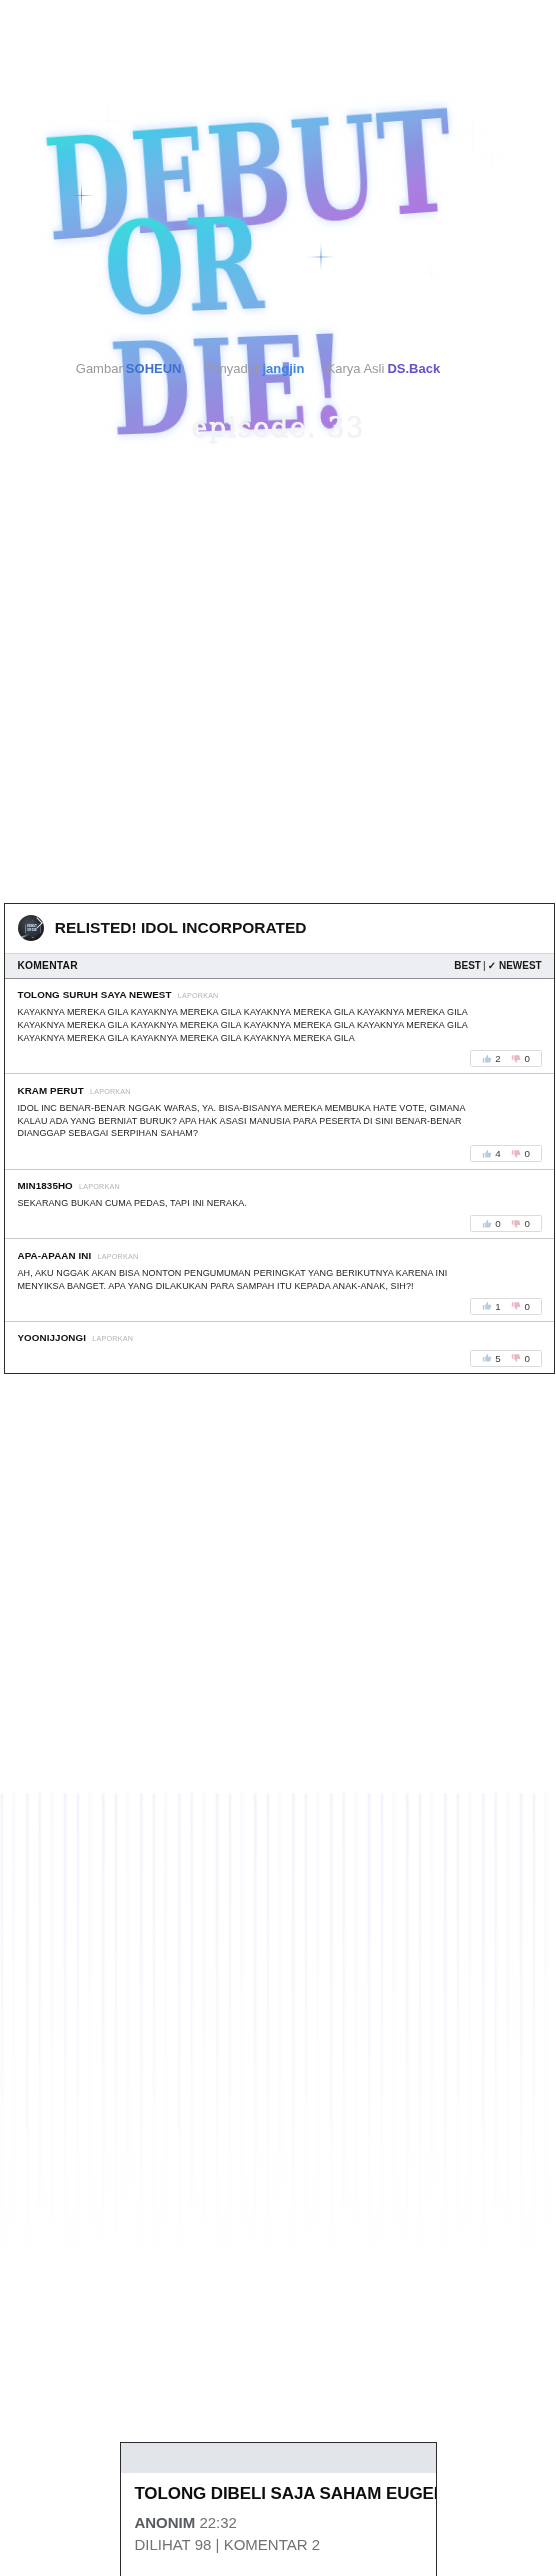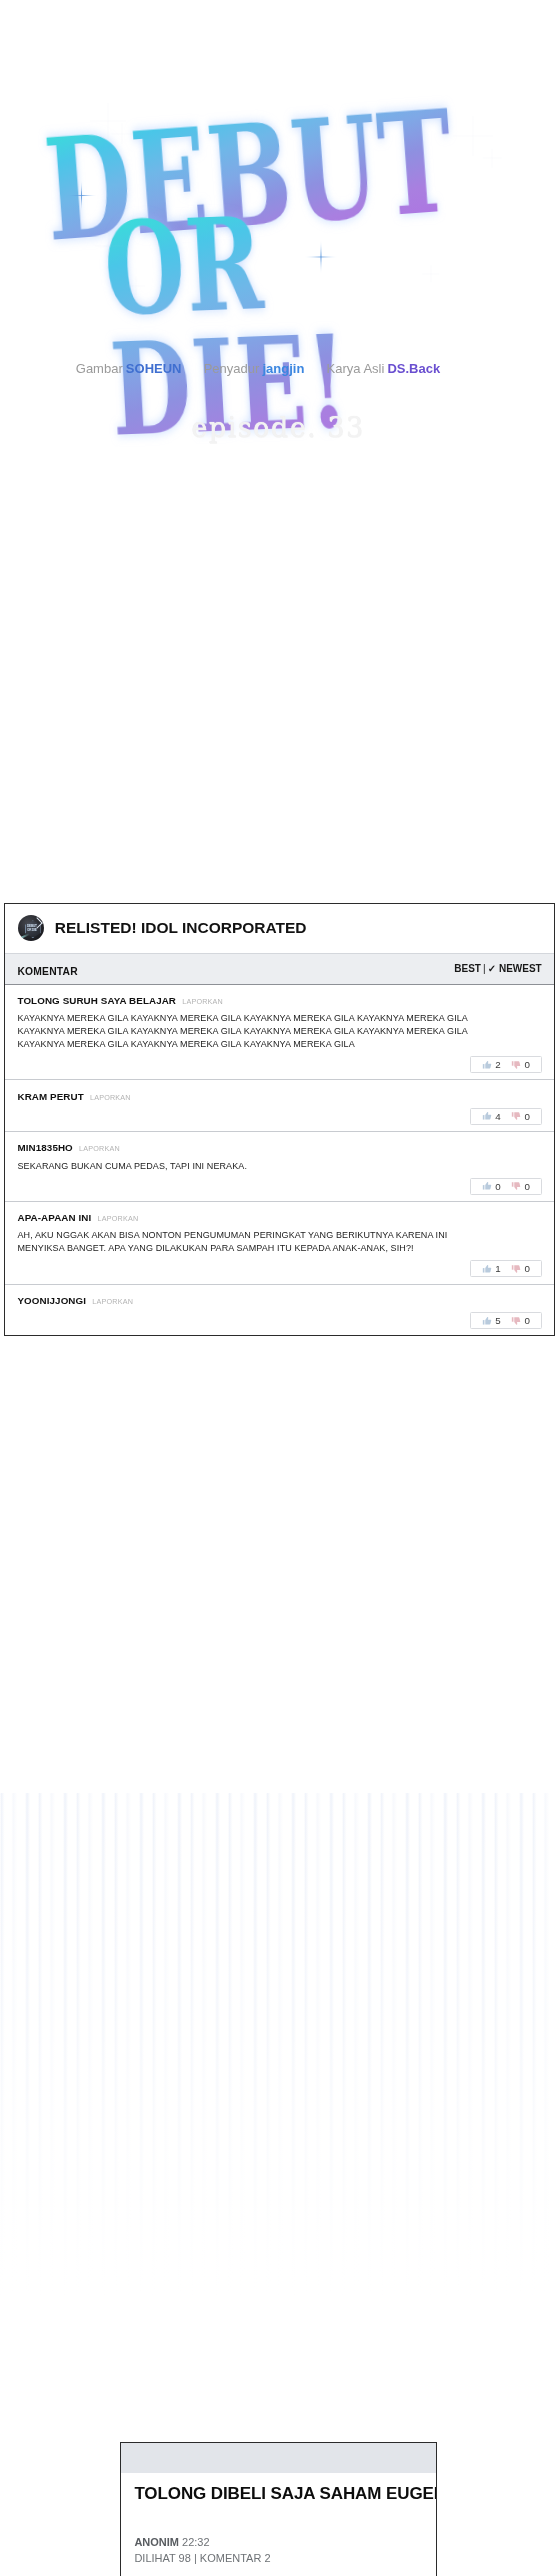--- a/index.html
+++ b/index.html
@@ -221,21 +221,20 @@
     background: #eceef1;
     border-top: 0.5px solid #d4d7dc;
     border-bottom: 1px solid #8d9096;
     padding: 6.7px 12.4px 6.7px 12.4px;
   }
   #komentar-label {
     font-size: 10.3px;
     font-weight: bold;
     color: #121212;
     letter-spacing: 0.2px;
-    margin-top: 6px;
   }
   #komentar-sort {
     font-size: 10px;
     font-weight: bold;
     color: #181818;
     white-space: nowrap;
   }
   #komentar-sort .sort-best { font-weight: bold; }
   #komentar-sort .sort-sep { margin: 0 2.1px; font-weight: normal; }
   #komentar-sort .sort-newest { font-weight: bold; }
@@ -347,22 +346,22 @@
     padding: 11.3px 13.4px 0 13.4px;
   }
   #bp-post-title {
     font-size: 17px;
     font-weight: bold;
     color: #0d0d0d;
     letter-spacing: -0.1px;
     white-space: nowrap;
   }
   #bp-meta {
-    margin-top: 31px;
-    font-size: 11px;
+    margin-top: 8px;
+    font-size: 15px;
     color: #6e7276;
     line-height: 1.42;
   }
   #bp-meta .meta-strong { font-weight: bold; color: #585c60; }
 </style>
 </head>
 <body>
 
 <div id="stripe-bg"></div>
 
@@ -442,21 +441,21 @@
 
   <div id="komentar-bar">
     <div id="komentar-label">KOMENTAR</div>
     <div id="komentar-sort">
       <span class="sort-best">BEST</span><span class="sort-sep">|</span><span class="sort-newest">✓ NEWEST</span>
     </div>
   </div>
 
   <div class="comment-item">
     <div class="comment-head">
-      <span class="comment-author">TOLONG SURUH SAYA BELAJAR</span>
+      <span class="comment-author">TOLONG SURUH SAYA NEWEST</span>
       <span class="comment-report">LAPORKAN</span>
     </div>
     <div class="comment-body">KAYAKNYA MEREKA GILA KAYAKNYA MEREKA GILA KAYAKNYA MEREKA GILA KAYAKNYA MEREKA GILA KAYAKNYA MEREKA GILA KAYAKNYA MEREKA GILA KAYAKNYA MEREKA GILA KAYAKNYA MEREKA GILA KAYAKNYA MEREKA GILA KAYAKNYA MEREKA GILA KAYAKNYA MEREKA GILA</div>
     <div class="vote-row">
       <div class="vote-box">
         <span class="vote-seg">
           <span class="ico-thumb">
             <svg viewBox="0 0 24 24" width="9.8" height="9.8">
                 <path d="M2 10h4v11H2z" fill="#b9cbdd"></path>
                 <path d="M8 21V9.5l4.6-6.2c.9-1.2 2.8-.5 2.7 1L14.8 9H21c1.1 0 1.9 1 1.6 2.1l-2 8c-.2.9-1 1.6-2 1.6H8z" fill="#b9cbdd"></path>
@@ -475,20 +474,21 @@
         </span>
       </div>
     </div>
   </div>
 
   <div class="comment-item">
     <div class="comment-head">
       <span class="comment-author">KRAM PERUT</span>
       <span class="comment-report">LAPORKAN</span>
     </div>
+    <div class="comment-body">IDOL INC BENAR-BENAR NGGAK WARAS, YA. BISA-BISANYA MEREKA MEMBUKA HATE VOTE, GIMANA KALAU ADA YANG BERNIAT BURUK? APA HAK ASASI MANUSIA PARA PESERTA DI SINI BENAR-BENAR DIANGGAP SEBAGAI SERPIHAN SAHAM?</div>
     <div class="vote-row">
       <div class="vote-box">
         <span class="vote-seg">
           <span class="ico-thumb">
             <svg viewBox="0 0 24 24" width="9.8" height="9.8">
                 <path d="M2 10h4v11H2z" fill="#b9cbdd"></path>
                 <path d="M8 21V9.5l4.6-6.2c.9-1.2 2.8-.5 2.7 1L14.8 9H21c1.1 0 1.9 1 1.6 2.1l-2 8c-.2.9-1 1.6-2 1.6H8z" fill="#b9cbdd"></path>
               </svg>
           </span>
           <span class="vote-count">4</span>

